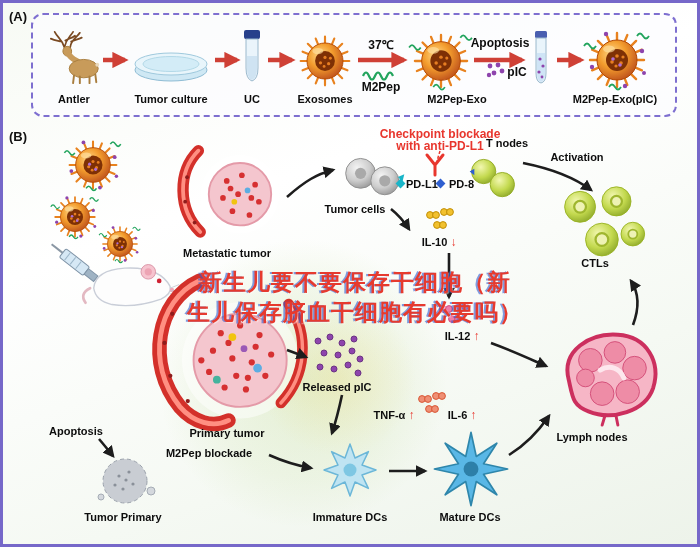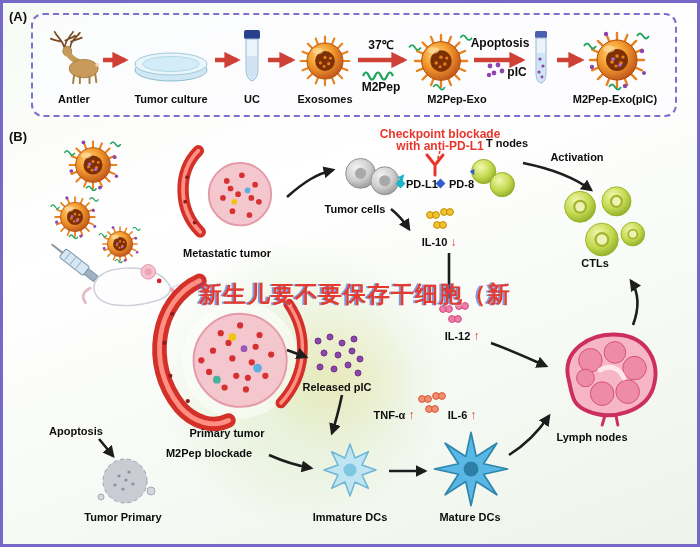--- a/index.html
+++ b/index.html
@@ -16,21 +16,21 @@
   .checkpoint{font-size:12px;color:#e8362d;}
   .arrow-glyph{color:#e8362d;font-size:12px;}
   #overlay{position:absolute;left:0;top:0;z-index:3;pointer-events:none;}
   .leaf{position:absolute;border-radius:50%;z-index:1;}
   #leaf-green{left:150px;top:230px;width:300px;height:300px;
       background:radial-gradient(circle,rgba(160,200,90,.22) 0%,rgba(160,200,90,.10) 45%,transparent 68%);}
   #leaf-yellow{left:250px;top:290px;width:170px;height:170px;
       background:radial-gradient(circle,rgba(235,205,70,.20) 0%,transparent 65%);}
   .wm{position:absolute;transform:translateX(-50%);font-weight:bold;font-size:23px;letter-spacing:1px;
       color:#e63a2e;text-shadow:-2px 0 0 rgba(47,91,208,.6),1px 1px 1px rgba(255,255,255,.5);
-      white-space:nowrap;z-index:6;font-family:Liberation Mono, monospace;margin-top:12px;}
+      white-space:nowrap;z-index:6;font-family:Liberation Mono, monospace;}
 </style>
 </head>
 <body>
 
 <div id="figure">
 
   
   <svg width="0" height="0" aria-hidden="true">
     <defs>
       <radialGradient id="gradOrange" cx="38%" cy="35%" r="75%">
@@ -434,14 +434,15 @@
   <div class="lbl" style="left:73px;top:422px">Apoptosis</div>
   <div class="lbl" style="left:224px;top:424px">Primary tumor</div>
   <div class="lbl" style="left:206px;top:444px">M2Pep blockade</div>
   <div class="lbl" style="left:589px;top:428px">Lymph nodes</div>
   <div class="lbl" style="left:120px;top:508px">Tumor Primary</div>
   <div class="lbl" style="left:347px;top:508px">Immature DCs</div>
   <div class="lbl" style="left:467px;top:508px">Mature DCs</div>
 
   
   <div class="wm" style="left:352px;top:264px">新生儿要不要保存干细胞（新</div>
+  <div class="wm" style="left:352px;top:294px">生儿保存脐血干细胞有必要吗）</div>
 
 </div>
 
 </body></html>

